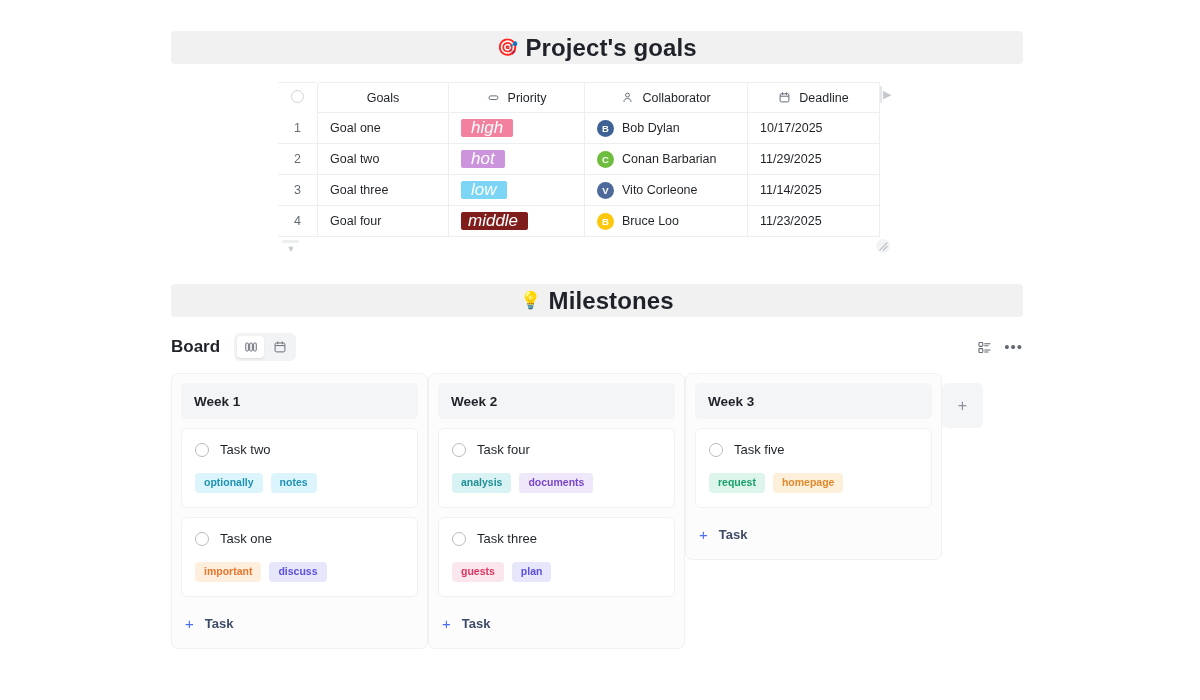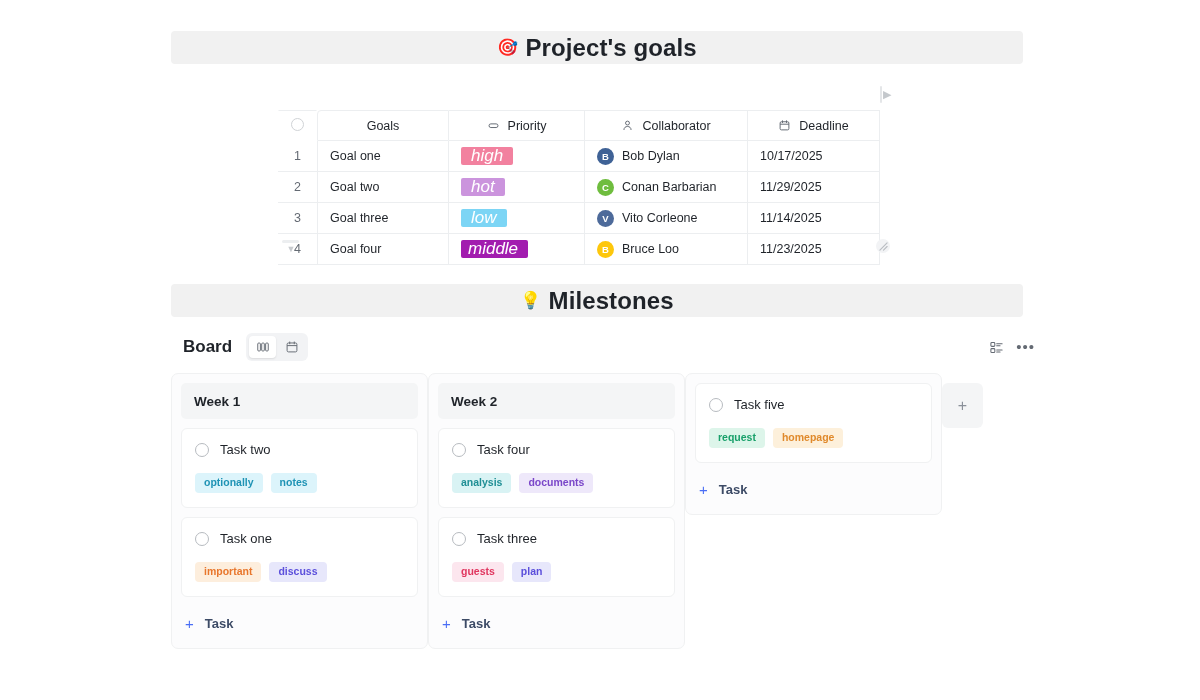--- a/index.html
+++ b/index.html
@@ -21,21 +21,21 @@
     border-radius: 4px;
     display: flex; align-items: center; justify-content: center;
     gap: 7px;
   }
   .banner-emoji { font-size: 17px; line-height: 1; }
   .banner-title {
     font-size: 24px; font-weight: 700; color: #1f2329; letter-spacing: .1px;
   }
 
   
-  .table-wrap { position: absolute; left: 278px; top: 82px; margin-top: 28px; }
+  .table-wrap { position: absolute; left: 278px; top: 82px; }
   table.goals {
     border-collapse: separate;
     border-spacing: 0;
     table-layout: fixed;
   }
   table.goals th, table.goals td {
     border-right: 1px solid #eceef0;
     border-bottom: 1px solid #eceef0;
     height: 31px;
     padding: 0 12px;
@@ -78,21 +78,21 @@
     padding: 2px 10px 3px;
     border-radius: 2px;
     font-size: 17px;
     color: #ffffff;
     line-height: 13px;
     font-style: italic;
   }
   .tag-high   { background: #f2819f; }
   .tag-hot    { background: #cb94dd; }
   .tag-low    { background: #7cd5f5; }
-  .tag-middle { background: #a21caf; padding-left: 7px; }
+  .tag-middle { background: #7f1d1d; padding-left: 7px; }
 
   .collab { display: flex; align-items: center; gap: 8px; }
   .avatar {
     width: 17px; height: 17px; border-radius: 50%;
     color: #fff; font-size: 9.5px; font-weight: 700;
     display: flex; align-items: center; justify-content: center;
     flex: 0 0 17px;
   }
   .av-blue   { background: #3f6296; }
   .av-green  { background: #6fbd3e; }
@@ -115,21 +115,21 @@
     display:flex; align-items:center; justify-content:center; font-size: 9px;
   }
   .tbl-addcol {
     position: absolute; left: 880px; top: 86px;
     display: flex; align-items: center; color: #c4c8cc; font-size: 11px;
   }
   .tbl-addcol .vbar { width: 2px; height: 17px; background: #e4e6e8; margin-right: 1px; border-radius:1px;}
 
   
   .board-head {
-    position: absolute; left: 183px; top: 330px;
+    position: absolute; left: 171px; top: 330px;
     width: 852px; height: 34px;
     display: flex; align-items: center;
   }
   .board-title { font-size: 17px; font-weight: 700; color: #1f2329; margin-right: 14px;}
   .seg {
     display: flex; align-items: center; background: #f2f3f5;
     border-radius: 6px; padding: 3px; gap: 2px;
   }
   .seg-btn {
     width: 27px; height: 22px; border-radius: 4px;
@@ -435,20 +435,21 @@
         </div>
       </div>
 
       <div class="add-task">
         <span class="plus">+</span>
         <span>Task</span>
       </div>
     </div>
 
     <div class="column">
+      <div class="col-head">Week 3</div>
 
       <div class="card">
         <div class="card-title">
           <span class="chk"></span>
           <span>Task five</span>
         </div>
         <div class="chips">
           <span class="chip" style="background:#ddf5ea;color:#18a06a">request</span>
           <span class="chip" style="background:#fdf0db;color:#e08a2c">homepage</span>
         </div>

